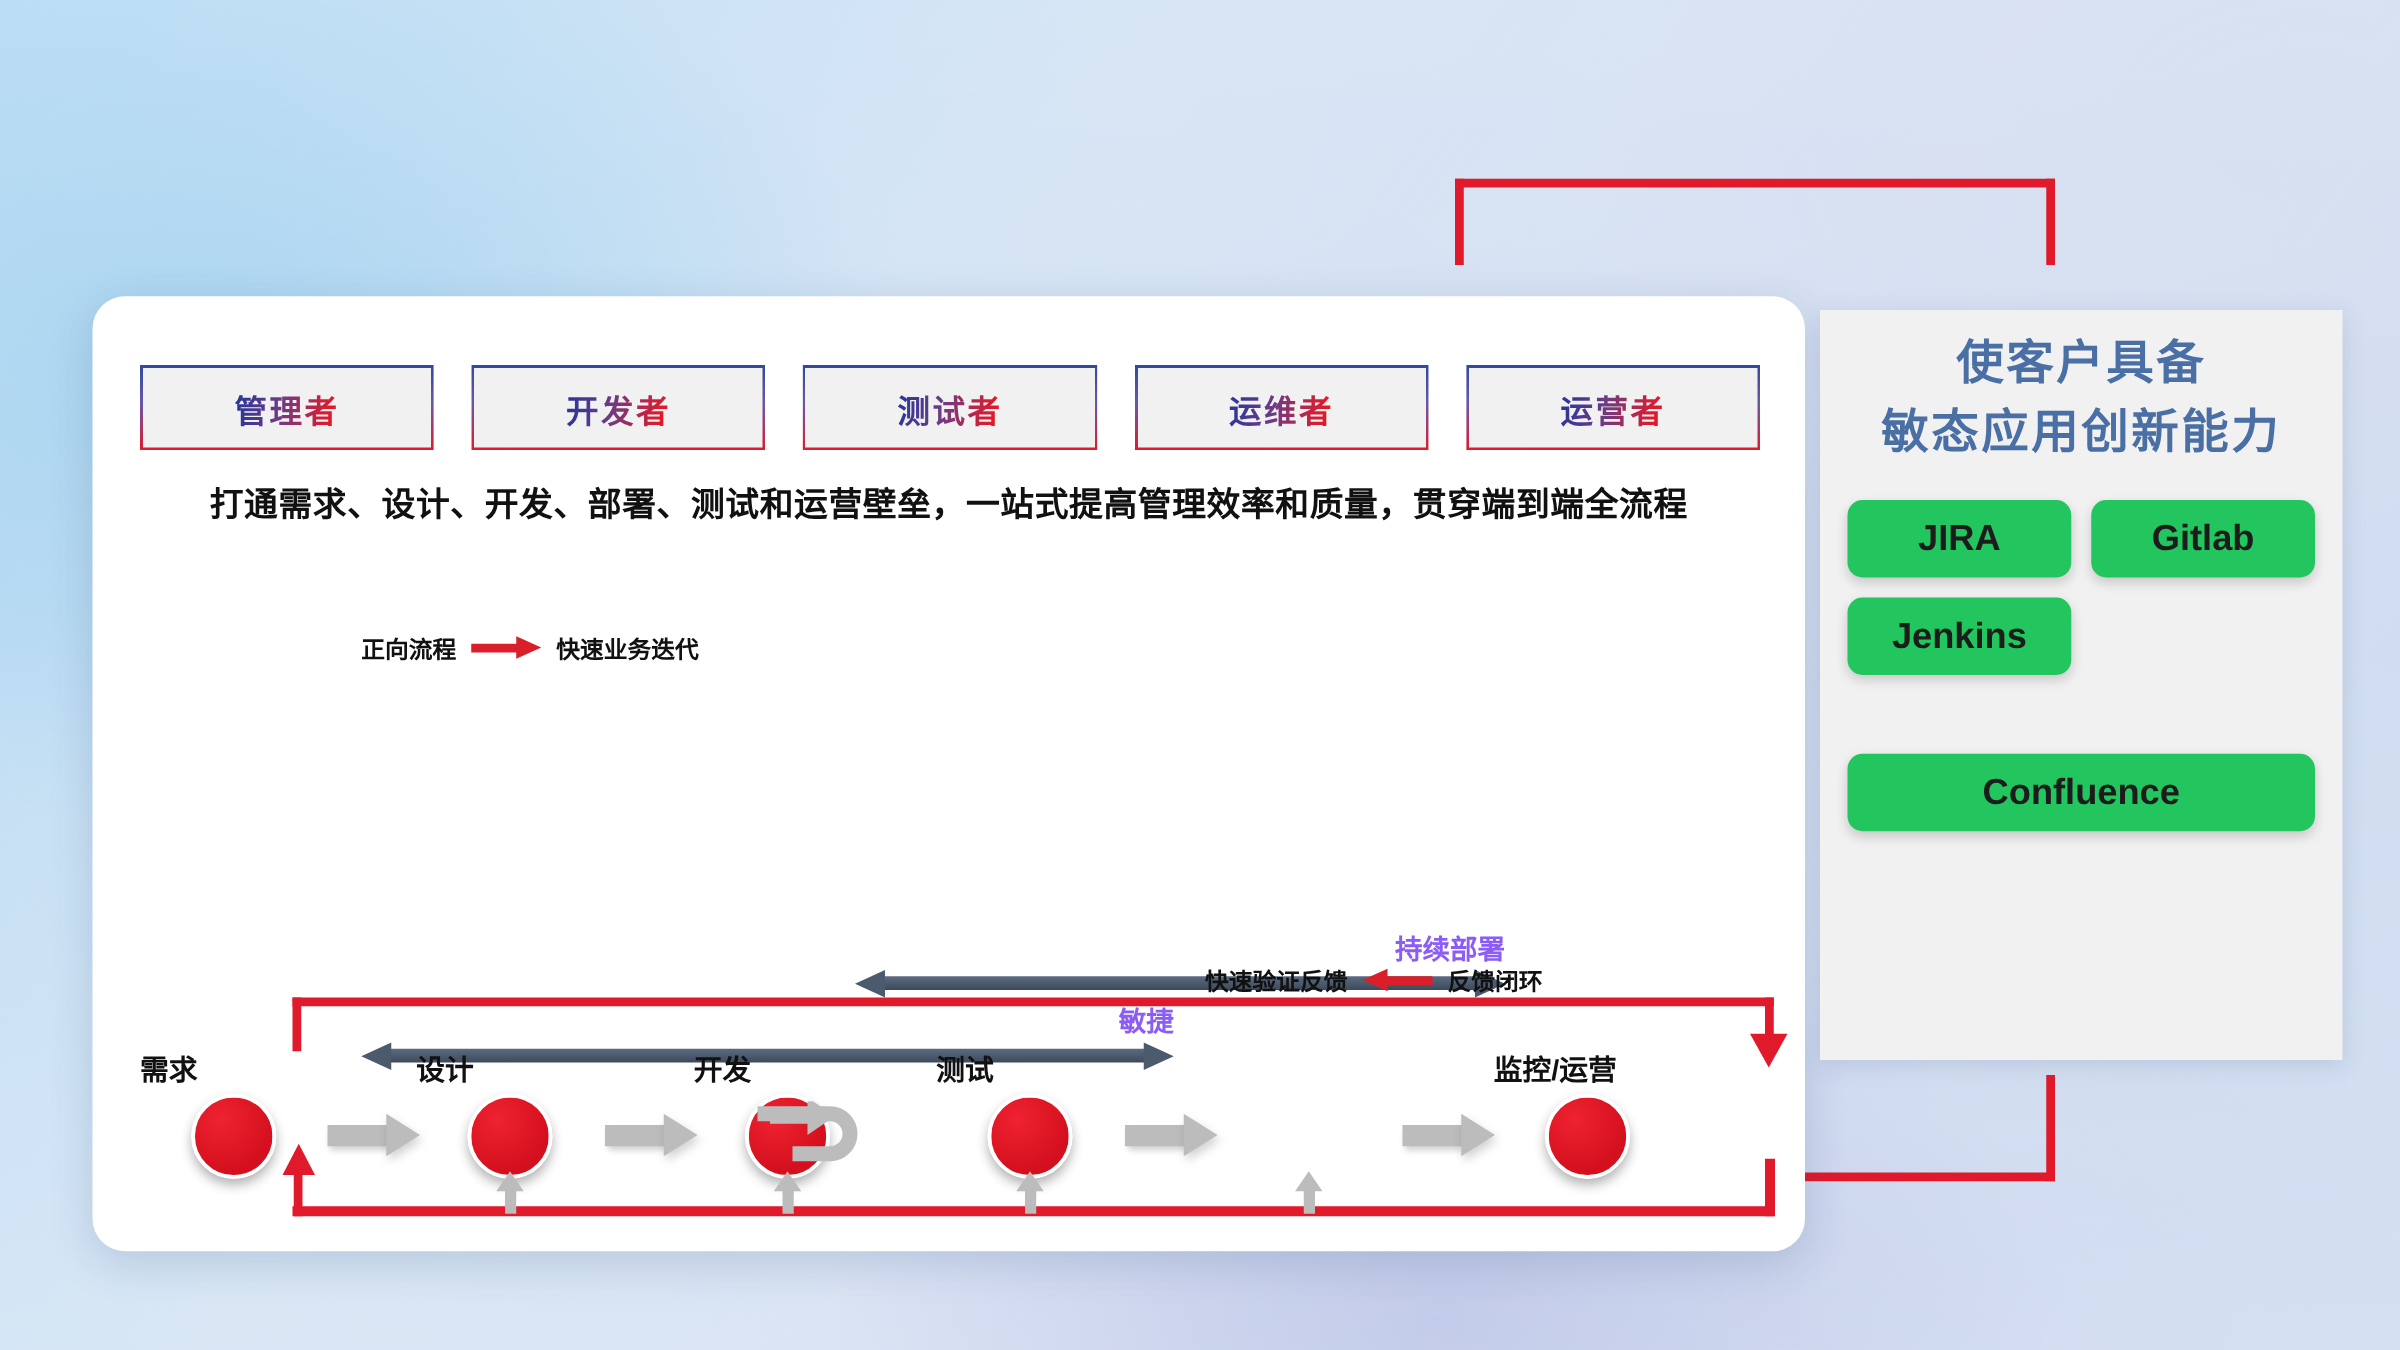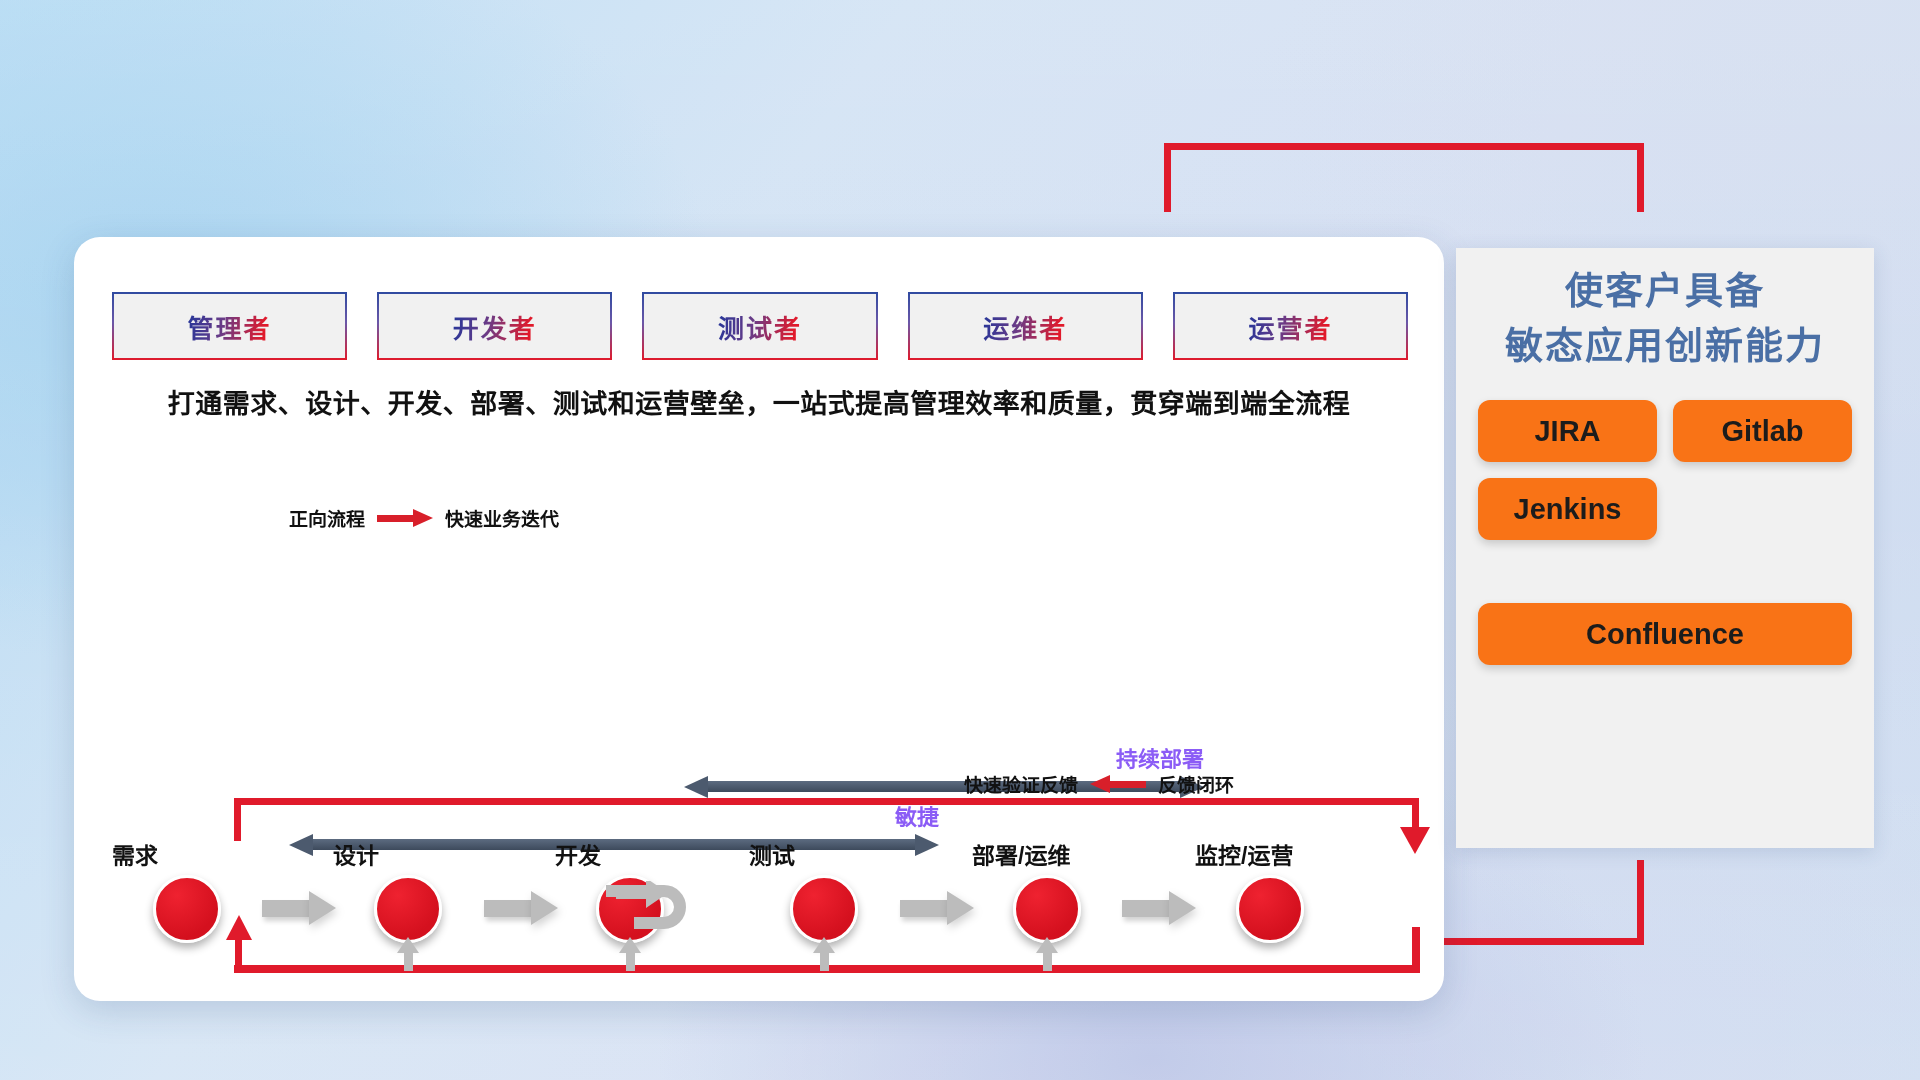--- a/index.html
+++ b/index.html
@@ -102,21 +102,21 @@
   .gray-up:after{content:"";position:absolute;left:0;top:0;
     border-bottom:16px solid #bcbcbc;border-left:11px solid transparent;border-right:11px solid transparent;}
   #uturn{position:absolute;left:492px;top:44px;width:92px;height:58px;}
 
   
   #panel{position:absolute;left:1456px;top:248px;width:418px;height:600px;
     background:#f1f1f1;box-shadow:0 4px 18px rgba(50,80,130,.16);}
   #panel-title{padding-top:16px;text-align:center;color:#4a6fa5;font-weight:700;
     font-size:38px;line-height:1.45;letter-spacing:2px;}
   #tools{margin:26px 22px 0;display:flex;flex-wrap:wrap;gap:16px 16px;}
-  .tool{background:#f97316;border-radius:12px;height:62px;display:flex;align-items:center;
+  .tool{background:#22c55e;border-radius:12px;height:62px;display:flex;align-items:center;
     justify-content:center;font-size:29px;font-weight:700;color:#1c1c1c;
     box-shadow:0 4px 9px rgba(0,0,0,.17);flex:0 0 calc(50% - 8px);}
   .tool.wide{flex:0 0 100%;margin-top:47px;}
 </style>
 </head>
 <body>
 
 <div id="bg"></div>
 
 <div class="redframe" id="redframe-top"></div>
@@ -214,24 +214,20 @@
       <div class="nlabel">测试</div>
       <div class="dot"></div>
     </div>
     <div class="gray-up" style="left:701px;">
         <i></i>
       </div>
     <div class="gray-arrow" style="left:788px;">
         <i></i>
       </div>
 
-    <div class="node" style="left:860px;top:0px;">
-      <div class="nlabel">部署/运维</div>
-      <div class="dot"></div>
-    </div>
     <div class="gray-up" style="left:924px;">
         <i></i>
       </div>
     <div class="gray-arrow" style="left:1010px;">
         <i></i>
       </div>
 
     <div class="node" style="left:1083px;top:0px;">
       <div class="nlabel">监控/运营</div>
       <div class="dot"></div>

